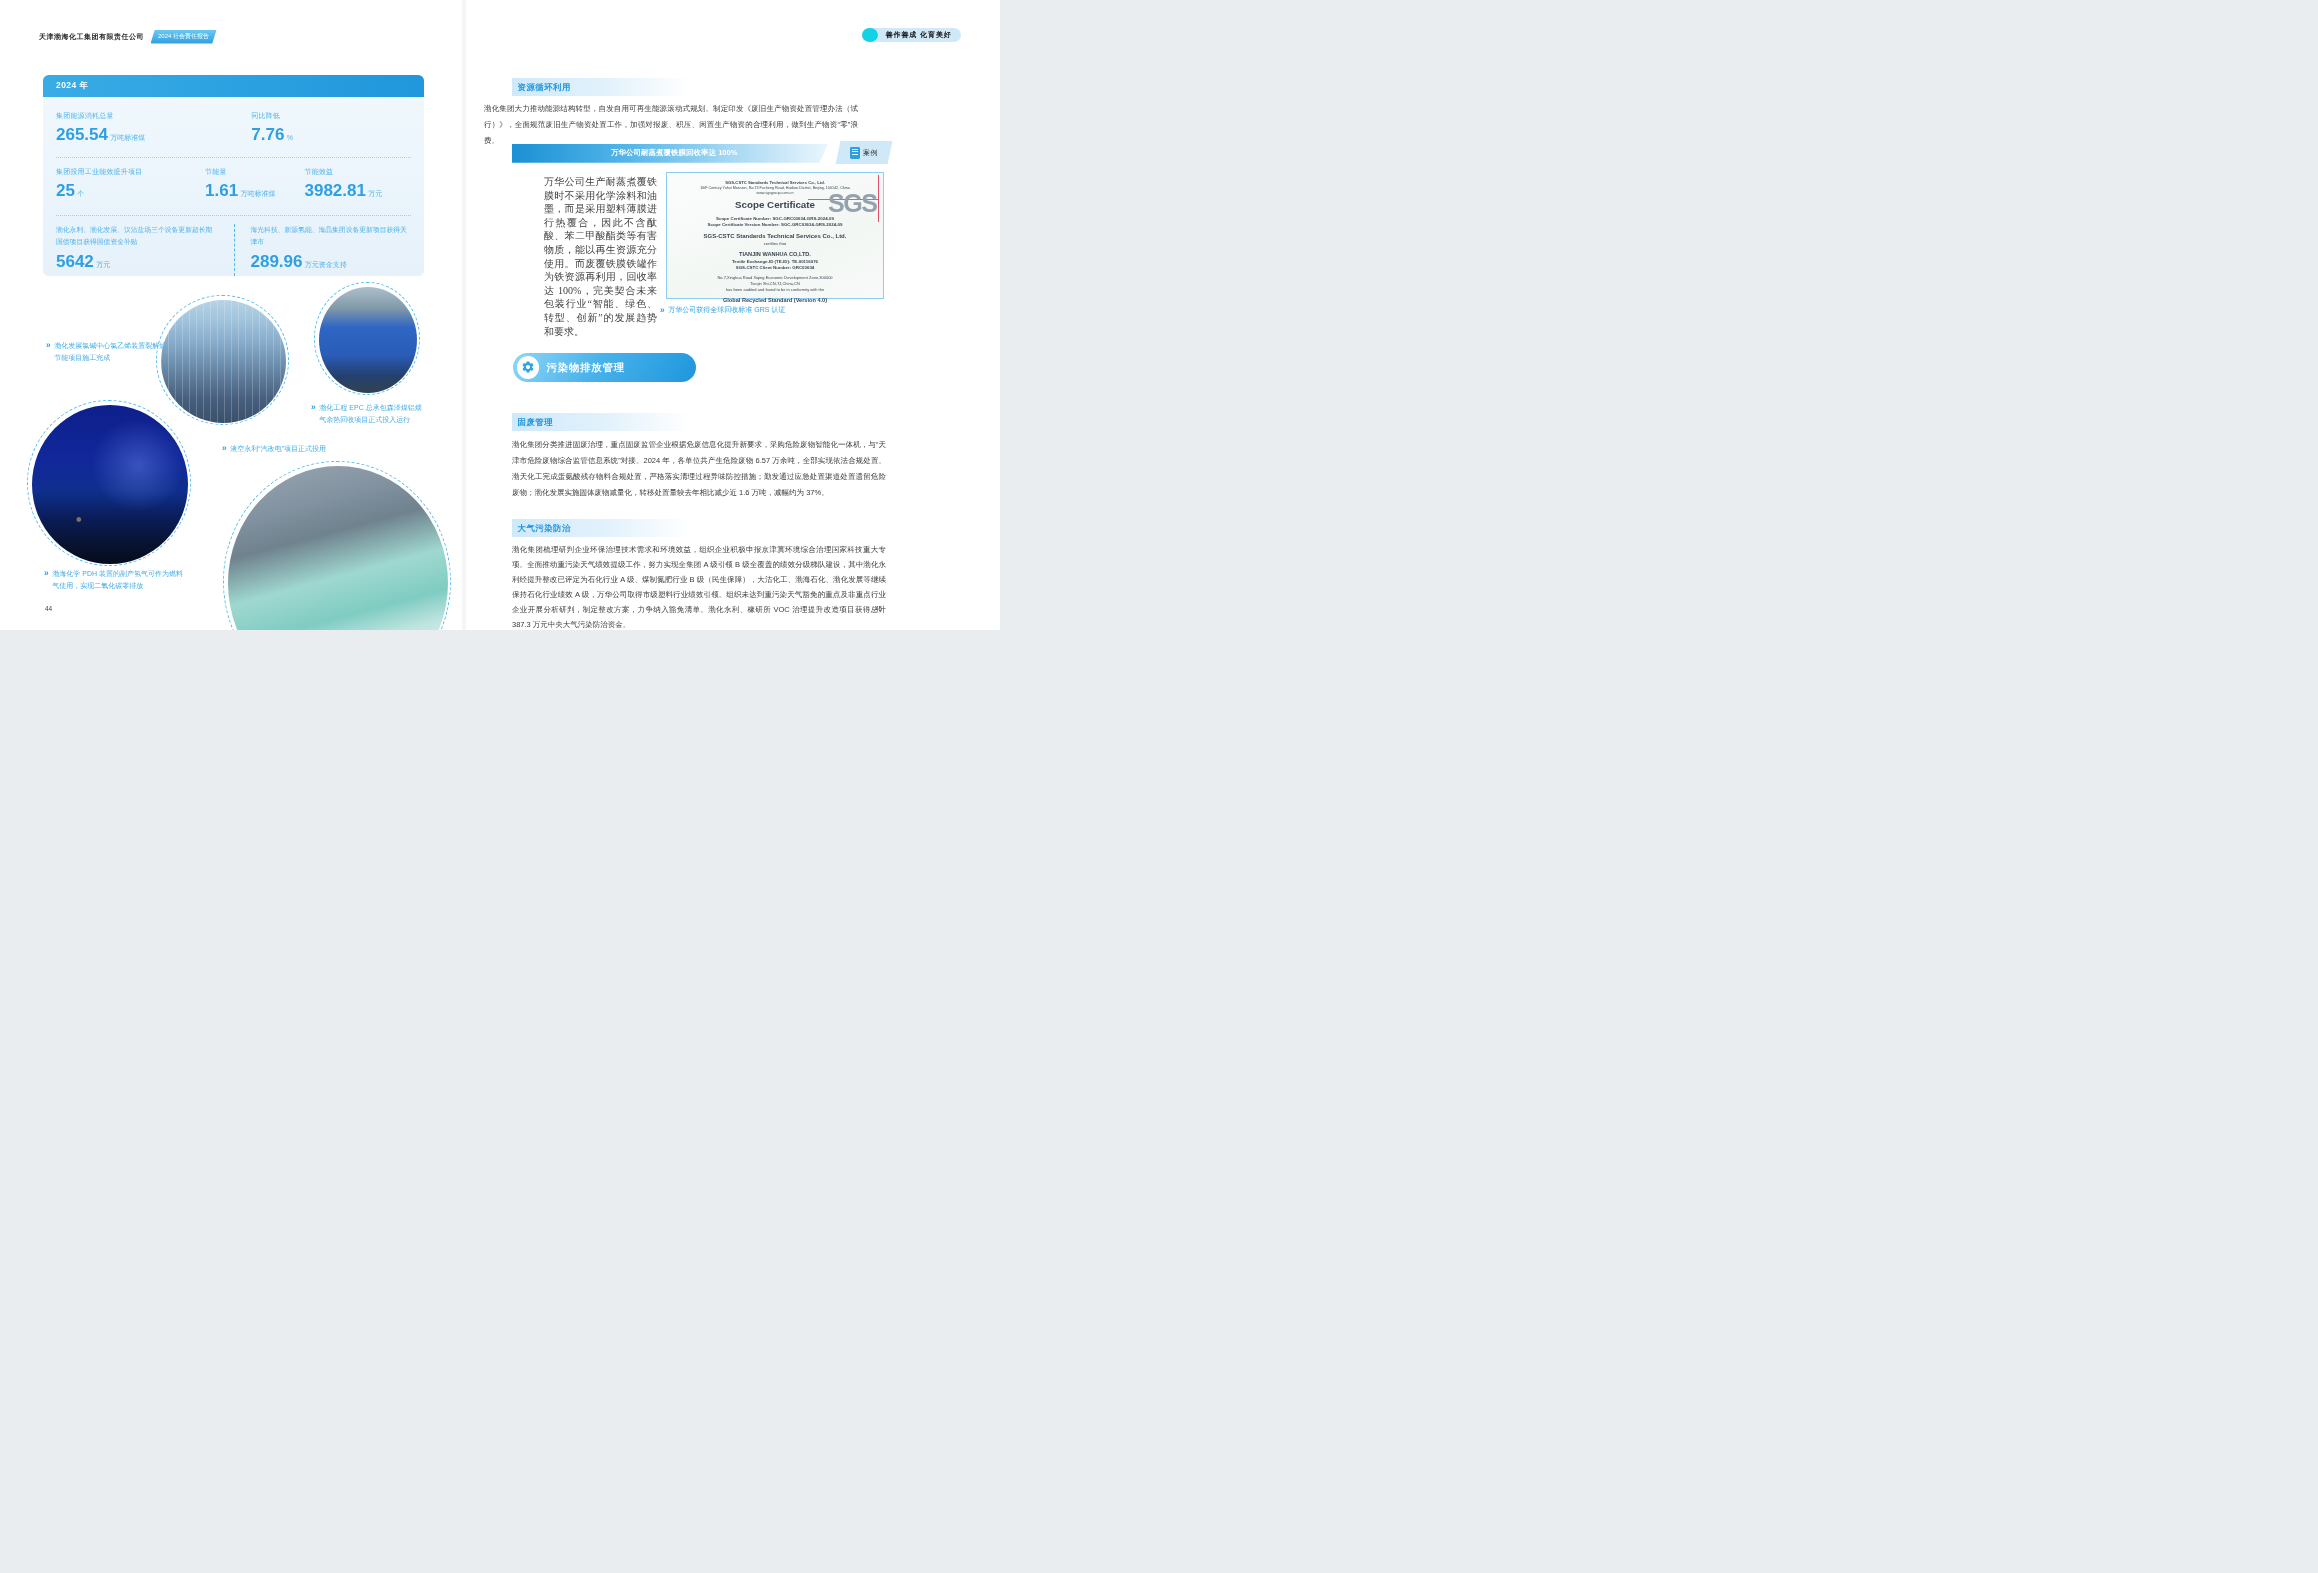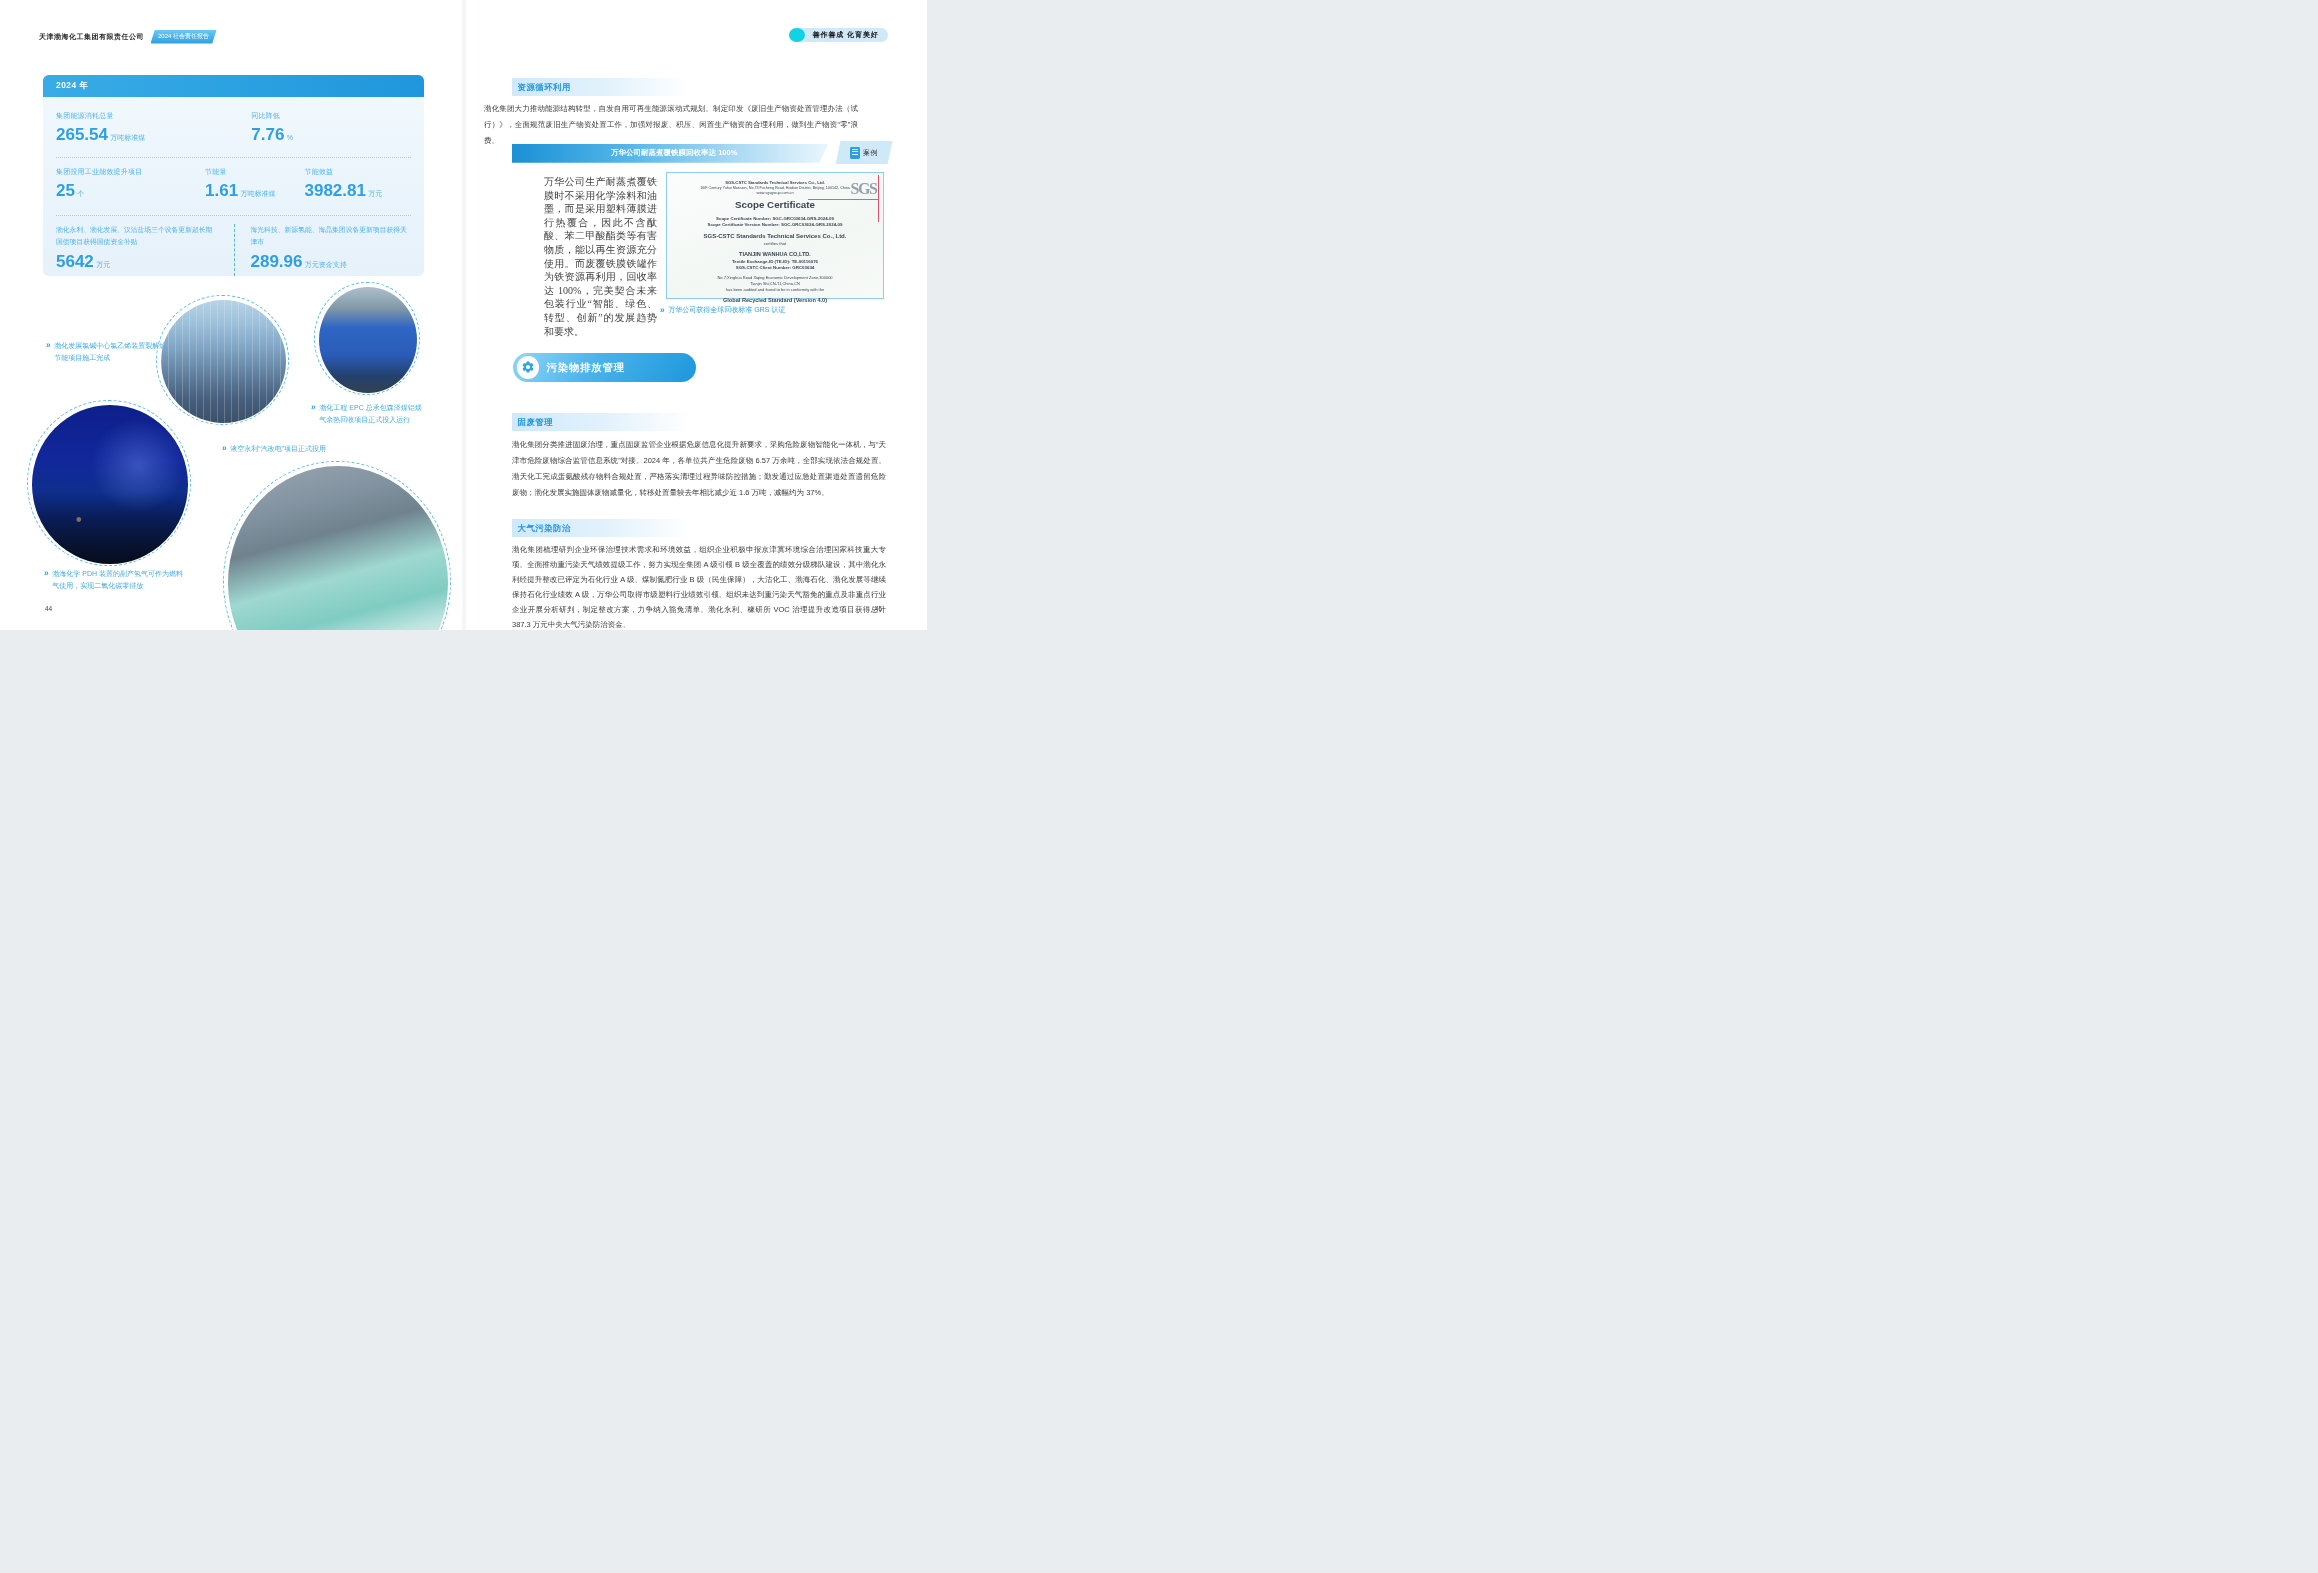--- a/index.html
+++ b/index.html
@@ -1,16 +1,16 @@
 <!DOCTYPE html>
 <html lang="zh" style="font-size:7.5px"><head>
 <meta charset="utf-8">
 <style>
   html,body{margin:0;padding:0;background:#e9edf0;}
-  .sheet{position:relative;width:927px;height:630px;background:#ffffff;overflow:hidden;
+  .sheet{position:relative;width:1000px;height:630px;background:#ffffff;overflow:hidden;
          font-family:"Liberation Sans",sans-serif;color:#3a3a3a;}
   .gutter{position:absolute;left:461px;top:0;width:5.6px;height:100%;
           background:linear-gradient(90deg,rgba(0,0,0,0),rgba(110,130,150,.10),rgba(0,0,0,0));}
 
   
   .hdr-left{position:absolute;left:39px;top:30px;display:flex;align-items:center;gap:6.5px;}
   .hdr-company{font-size:7px;font-weight:600;color:#2b2b2b;letter-spacing:0.5px;}
   .hdr-badge{font-size:6px;color:#fff;padding:2.3px 7.5px;
              background:linear-gradient(180deg,#6cc8f2,#2d9fe0);
              clip-path:polygon(4.2px 0,100% 0,calc(100% - 4.2px) 100%,0 100%);}
@@ -90,22 +90,22 @@
   .l-ver{font-size:4.4px;font-weight:bold;margin-top:1.4px;}
   .l-certifier{font-size:6px;font-weight:bold;margin-top:6px;}
   .l-certifies{font-size:4.2px;margin-top:1.4px;}
   .l-company{font-size:5.6px;font-weight:bold;margin-top:5.6px;}
   .l-te{font-size:4.4px;font-weight:bold;margin-top:1.4px;}
   .l-client{font-size:4.4px;font-weight:bold;margin-top:1.4px;}
   .l-addr2{font-size:4px;margin-top:4.7px;}
   .l-addr3{font-size:4px;margin-top:0.9px;}
   .l-conf{font-size:4px;margin-top:0.9px;}
   .l-std{font-size:5.6px;font-weight:bold;margin-top:5.1px;}
-  .sgs-logo{position:absolute;right:6.5px;top:8px;font-size:16px;font-weight:900;color:#95a1ad;
-            letter-spacing:-1.4px;line-height:1;font-family:Liberation Serif, serif;}
+  .sgs-logo{position:absolute;right:6.5px;top:18px;font-size:25px;font-weight:900;color:#95a1ad;
+            letter-spacing:-1.4px;line-height:1;}
   .sgs-vline{position:absolute;right:3.7px;top:1.9px;width:0.9px;height:47px;background:#e0506e;}
   .sgs-hline{position:absolute;right:4.7px;top:26px;width:70px;height:0.9px;background:#e0607a;}
 
   .grs-cap{position:absolute;left:660px;top:305px;display:flex;gap:3.7px;color:#2da3e4;font-size:7px;}
 
   .banner2{position:absolute;left:513px;top:353px;width:183px;height:29px;border-radius:14.5px;
            background:linear-gradient(120deg,#8ed7f8 0%,#49b2ea 45%,#1e97dd 100%);
            display:flex;align-items:center;}
   .banner2-circle{width:22.4px;height:22.4px;border-radius:50%;background:#fff;margin-left:3.7px;flex:none;
                   display:flex;align-items:center;justify-content:center;}

